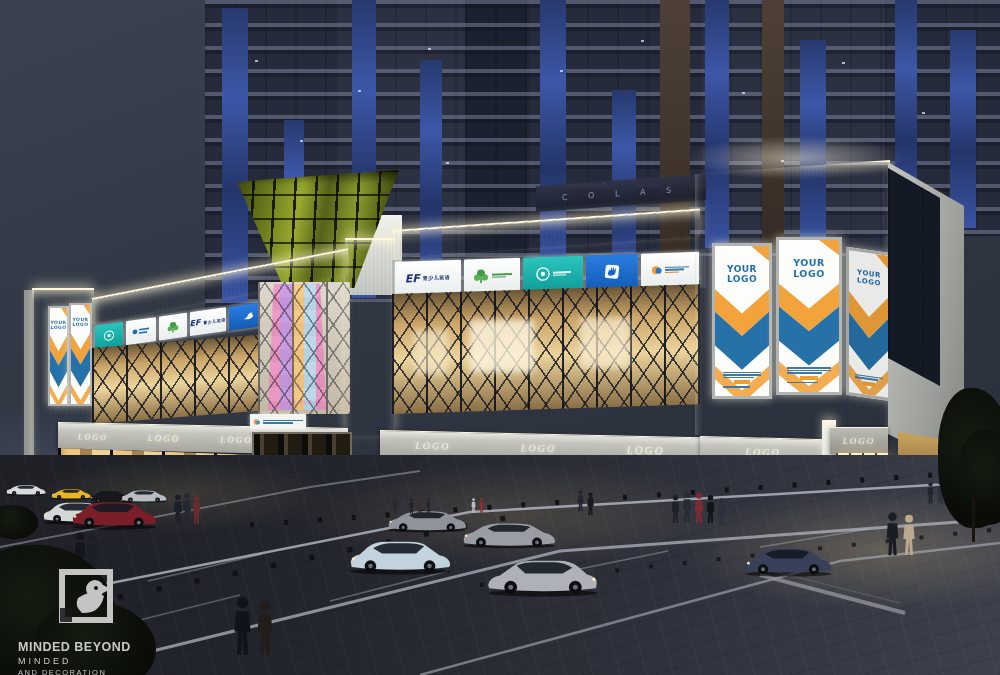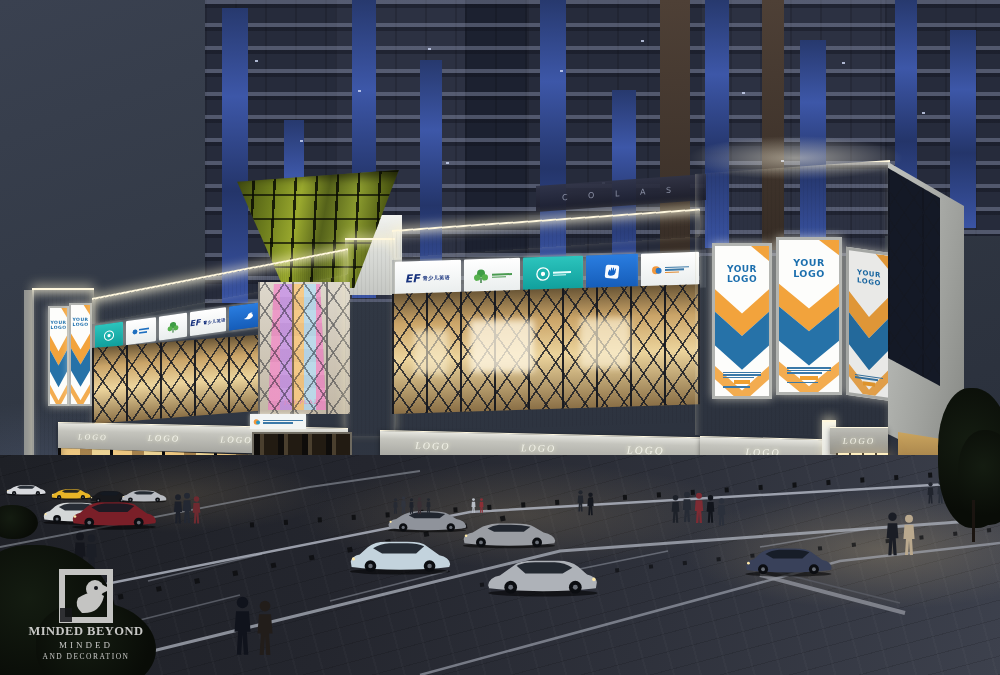--- a/index.html
+++ b/index.html
@@ -58,21 +58,21 @@
   .tinylines .orange{height:4px;width:42%;margin:2px auto;background:#f0a030;}
   
   .person{position:absolute;}
   .person svg,.car svg{display:block;width:100%;height:100%;}
   .car{position:absolute;}
   .flip{transform:scaleX(-1);}
   
   .tree{position:absolute;background:radial-gradient(circle at 42% 38%,#141c11,#090c07 72%);border-radius:46% 58% 52% 50%;}
   
   .wm{position:absolute;color:#c8c8c6;z-index:30;}
-  .wm .en{font-family:Liberation Serif, serif;text-align:center;}
+  .wm .en{font-family:Liberation Sans, sans-serif;margin-top:16px;}
   .wm .cn{font-family:"DejaVu Sans",sans-serif;letter-spacing:5px;}
   .cone{position:absolute;background:linear-gradient(100deg,#39420f 0%,#6d7d1d 22%,#9aa92e 38%,#55621a 52%,#8a9a2e 68%,#47520f 85%,#2f360a 100%);
     clip-path:polygon(3% 10%,97% 0,71% 100%,30% 100%);box-shadow:inset 0 8px 10px rgba(0,0,0,.55);}
   .cone::after{content:"";position:absolute;inset:0;
     background:repeating-linear-gradient(93deg, rgba(8,10,2,.85) 0 2.5px, transparent 2.5px 21px),
                repeating-linear-gradient(180deg, rgba(8,10,2,.7) 0 2px, transparent 2px 24px);}
   .railing{position:absolute;background:linear-gradient(180deg,rgba(48,51,70,.92),rgba(26,28,42,.92));
     display:flex;align-items:center;justify-content:center;}
   .railing span{font-size:8px;letter-spacing:9px;color:#9aa0b5;opacity:.85;}
 </style>

